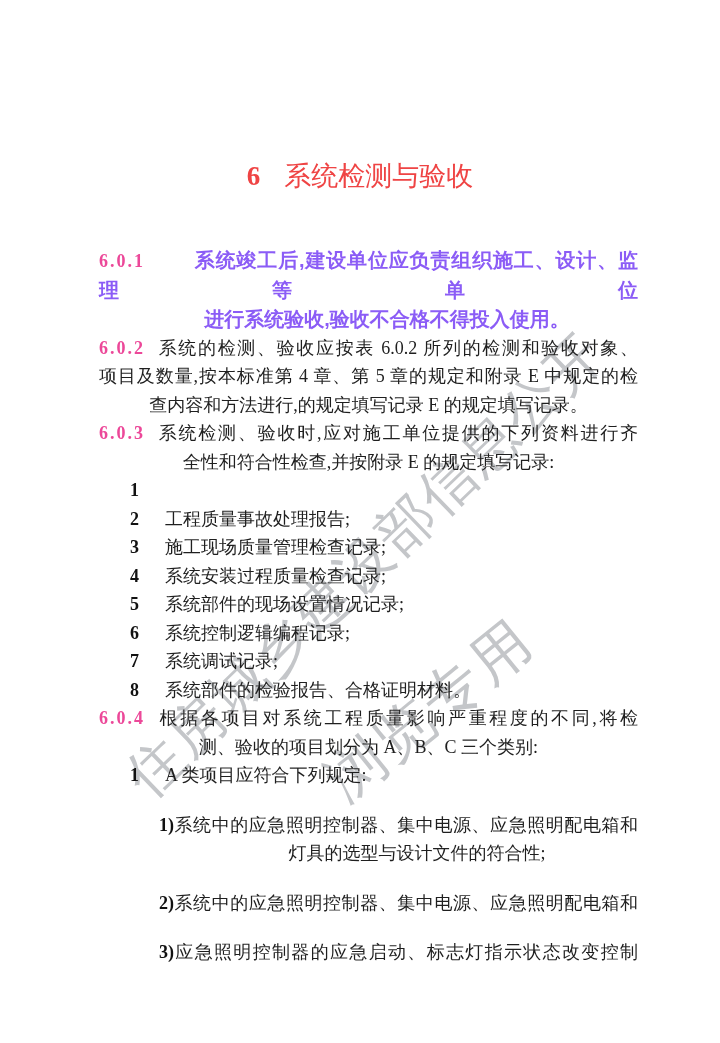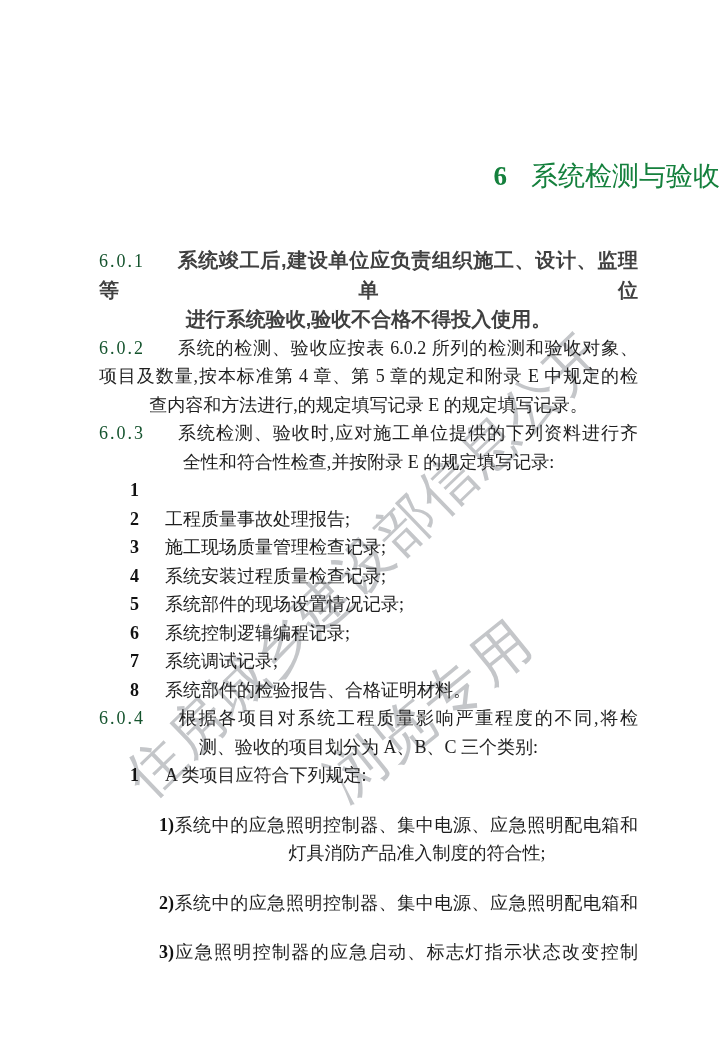--- a/index.html
+++ b/index.html
@@ -40,41 +40,42 @@
     position:relative;z-index:1;
     margin:0 82px 0 99px;
     width:539px;
     font-size:18px;
     line-height:28.5px;
   }
   .doc-title{
     position:relative;z-index:1;
     margin-top:156px;
     height:40px;line-height:40px;
-    text-align:right;
+    text-align:center;
     font-size:27px;
-    color:#15803d;
+    color:#ef4444;
   }
   .title-num{font-weight:700;margin-right:24px;}
   .content-block{margin-top:50px;}
 
   .line{text-align:center;}
   .jline{text-align:justify;text-align-last:justify;}
 
   .sec-num{
-    font-weight:400;
+    font-weight:700;
     letter-spacing:2px;
-    margin-right:32px;
-    color:#14532d;
+    margin-right:12px;
+    color:#ec4899;
   }
   .hei{
     font-family:"Liberation Sans","DejaVu Sans",sans-serif;
     font-weight:700;
     font-size:20px;
-    color:#404040;
+    color:#8b5cf6;
+    margin-left:37px;
   }
   .item{display:flex;}
   .item-num{
     flex:0 0 35px;
     margin-left:31px;
     font-weight:700;
     color:#111;
   }
   .item-text{flex:1;}
   .subline1{margin-left:60px;margin-top:21px;}
@@ -161,21 +162,21 @@
     <div>
       <div class="item">
         <span class="item-num">1</span>
           <span class="item-text">A 类项目应符合下列规定:</span>
       </div>
 
       <div>
         <div class="line jline subline1">
           <span class="sub-num">1)</span><span>系统中的应急照明控制器、集中电源、应急照明配电箱和</span>
         </div>
-        <div class="line subline2">灯具消防产品准入制度的符合性;</div>
+        <div class="line subline2">灯具的选型与设计文件的符合性;</div>
       </div>
 
       <div>
         <div class="line jline subline1">
           <span class="sub-num">2)</span><span>系统中的应急照明控制器、集中电源、应急照明配电箱和</span>
         </div>
       </div>
 
       <div>
         <div class="line jline subline1">

